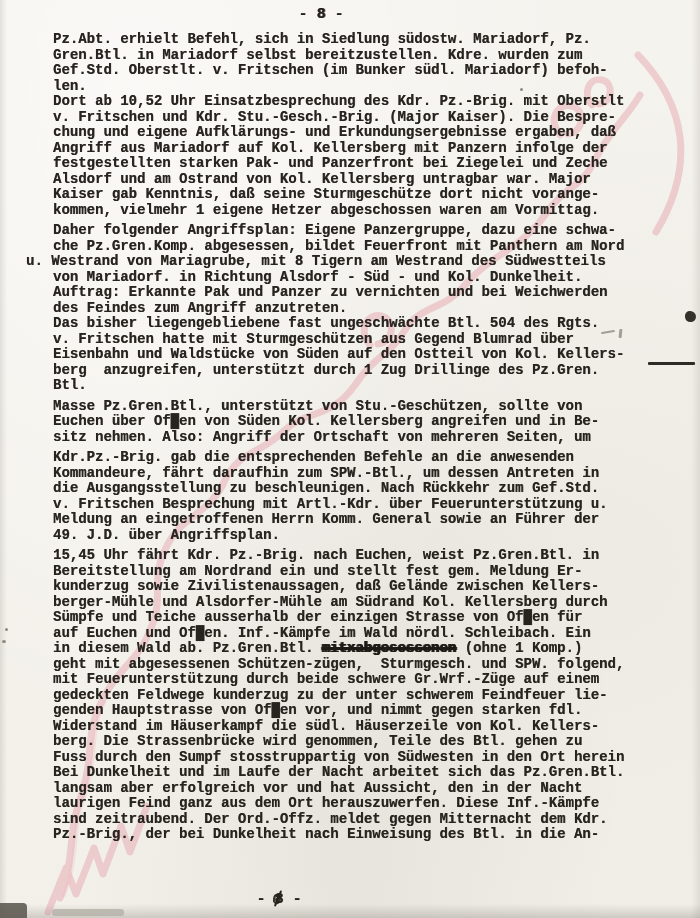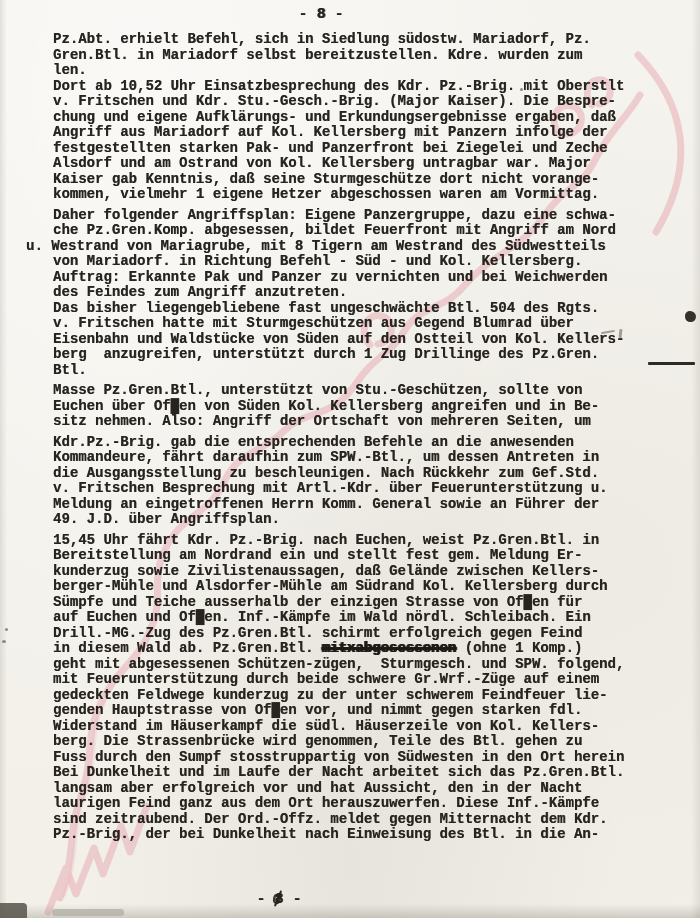--- a/index.html
+++ b/index.html
@@ -102,35 +102,36 @@
       <path d="M64,895 C79,857 72,827 84,797 C99,752 89,732 104,702"></path>
     </g>
   </svg>
 
   <div class="page-number top"><span>- </span><span class="digit-stack smudge"><span>8</span><span class="over">8</span></span><span> -</span></div>
 
   <div class="body-text" id="paragraph-host">
       <div class="para">
         <div class="line">Pz.Abt. erhielt Befehl, sich in Siedlung südostw. Mariadorf, Pz.</div>
         <div class="line">Gren.Btl. in Mariadorf selbst bereitzustellen. Kdre. wurden zum</div>
+        <div class="line">Gef.Std. Oberstlt. v. Fritschen (im Bunker südl. Mariadorf) befoh-</div>
         <div class="line">len.</div>
         <div class="line">Dort ab 10,52 Uhr Einsatzbesprechung des Kdr. Pz.-Brig. mit Oberstlt</div>
         <div class="line">v. Fritschen und Kdr. Stu.-Gesch.-Brig. (Major Kaiser). Die Bespre-</div>
         <div class="line">chung und eigene Aufklärungs- und Erkundungsergebnisse ergaben, daß</div>
         <div class="line">Angriff aus Mariadorf auf Kol. Kellersberg mit Panzern infolge der</div>
         <div class="line">festgestellten starken Pak- und Panzerfront bei Ziegelei und Zeche</div>
         <div class="line">Alsdorf und am Ostrand von Kol. Kellersberg untragbar war. Major</div>
         <div class="line">Kaiser gab Kenntnis, daß seine Sturmgeschütze dort nicht vorange-</div>
         <div class="line">kommen, vielmehr 1 eigene Hetzer abgeschossen waren am Vormittag.</div>
       </div>
       <div class="para">
         <div class="line">Daher folgender Angriffsplan: Eigene Panzergruppe, dazu eine schwa-</div>
-        <div class="line">che Pz.Gren.Komp. abgesessen, bildet Feuerfront mit Angriff am Nord</div>
+        <div class="line">che Pz.Gren.Komp. abgesessen, bildet Feuerfront mit Panthern am Nord</div>
         <div class="line hang">u. Westrand von Mariagrube, mit 8 Tigern am Westrand des Südwestteils</div>
-        <div class="line">von Mariadorf. in Richtung Befehl - Süd - und Kol. Kellersberg.</div>
+        <div class="line">von Mariadorf. in Richtung Alsdorf - Süd - und Kol. Dunkelheit.</div>
         <div class="line">Auftrag: Erkannte Pak und Panzer zu vernichten und bei Weichwerden</div>
         <div class="line">des Feindes zum Angriff anzutreten.</div>
         <div class="line">Das bisher liegengebliebene fast ungeschwächte Btl. 504 des Rgts.</div>
         <div class="line">v. Fritschen hatte mit Sturmgeschützen aus Gegend Blumrad über</div>
         <div class="line">Eisenbahn und Waldstücke von Süden auf den Ostteil von Kol. Kellers-</div>
         <div class="line">berg  anzugreifen, unterstützt durch 1 Zug Drillinge des Pz.Gren.</div>
         <div class="line">Btl.</div>
       </div>
       <div class="para">
         <div class="line">Masse Pz.Gren.Btl., unterstützt von Stu.-Geschützen, sollte von</div>
@@ -145,21 +146,20 @@
         <div class="line">Meldung an eingetroffenen Herrn Komm. General sowie an Führer der</div>
         <div class="line">49. J.D. über Angriffsplan.</div>
       </div>
       <div class="para">
         <div class="line">15,45 Uhr fährt Kdr. Pz.-Brig. nach Euchen, weist Pz.Gren.Btl. in</div>
         <div class="line">Bereitstellung am Nordrand ein und stellt fest gem. Meldung Er-</div>
         <div class="line">kunderzug sowie Zivilistenaussagen, daß Gelände zwischen Kellers-</div>
         <div class="line">berger-Mühle und Alsdorfer-Mühle am Südrand Kol. Kellersberg durch</div>
         <div class="line">Sümpfe und Teiche ausserhalb der einzigen Strasse von Of█en für</div>
         <div class="line">auf Euchen und Of█en. Inf.-Kämpfe im Wald nördl. Schleibach. Ein</div>
-        <div class="line">Drill.-MG.-Zug des Pz.Gren.Btl. schirmt erfolgreich gegen Feind</div>
         <div class="line"><span>in diesem Wald ab. Pz.Gren.Btl. </span><span class="struck">mitxabgesessenen</span><span> (ohne 1 Komp.)</span></div>
         <div class="line">geht mit abgesessenen Schützen-zügen,  Sturmgesch. und SPW. folgend,</div>
         <div class="line">mit Feuerunterstützung durch beide schwere Gr.Wrf.-Züge auf einem</div>
         <div class="line">gedeckten Feldwege kunderzug zu der unter schwerem Feindfeuer lie-</div>
         <div class="line">genden Hauptstrasse von Of█en vor, und nimmt gegen starken fdl.</div>
         <div class="line">Widerstand im Häuserkampf die südl. Häuserzeile von Kol. Kellers-</div>
         <div class="line">berg. Die Strassenbrücke wird genommen, Teile des Btl. gehen zu</div>
         <div class="line">Fuss durch den Sumpf stosstruppartig von Südwesten in den Ort herein</div>
         <div class="line">Bei Dunkelheit und im Laufe der Nacht arbeitet sich das Pz.Gren.Btl.</div>
         <div class="line">langsam aber erfolgreich vor und hat Aussicht, den in der Nacht</div>

